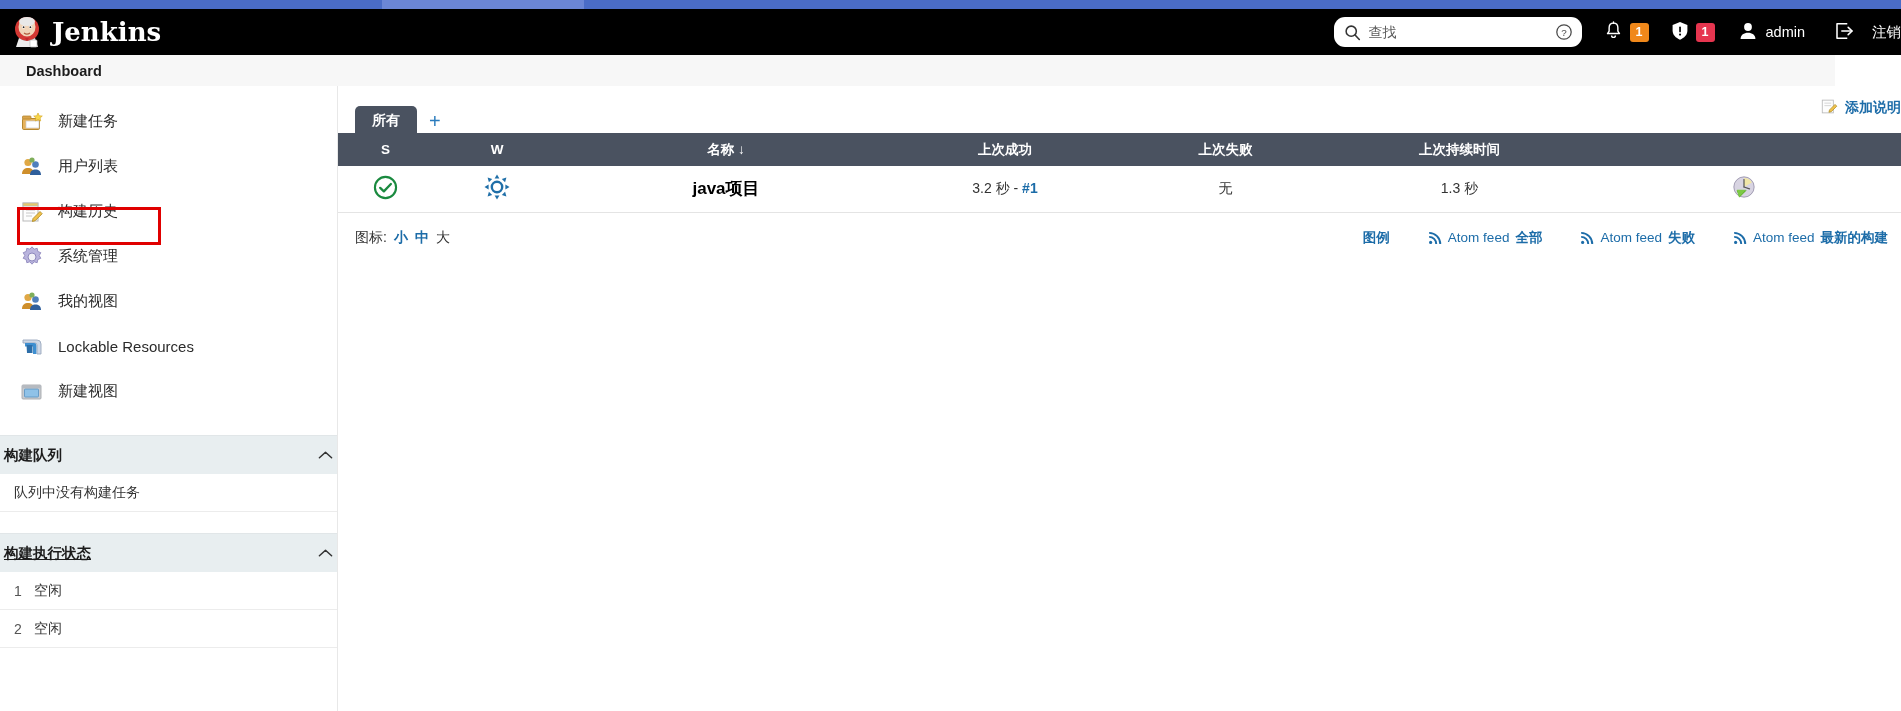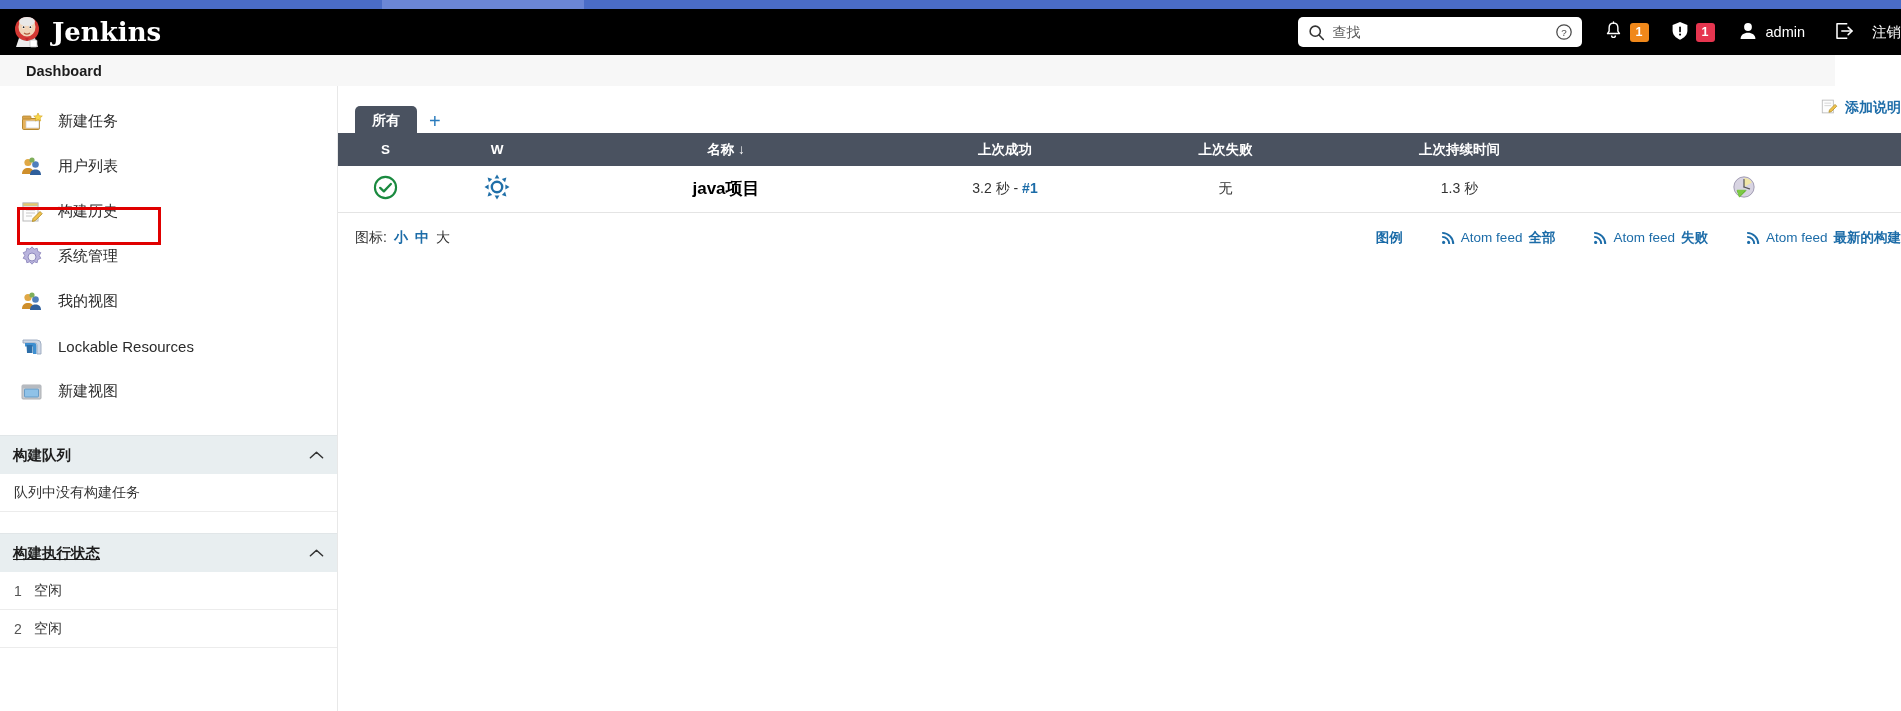--- a/index.html
+++ b/index.html
@@ -38,22 +38,22 @@
     color: #fff; font-size: 26px; font-weight: 700;
     font-family: "DejaVu Serif", "Liberation Serif", serif;
     letter-spacing: 0px;
   }
   #header-right {
     margin-left: auto; display: flex; align-items: center;
     height: 100%; gap: 0px; padding-right: 0px;
   }
   #search-wrap {
     position: relative;
-    width: 284px; height: 30px;
-    background: #fff; border-radius: 5px;
+    width: 248px; height: 30px;
+    background: #fff; border-radius: 11px;
     display: flex; align-items: center;
     margin-right: 22px;
   }
   #search-icon { margin-left: 10px; display: flex; flex-shrink:0; }
   #search-input {
     border: none; outline: none; background: transparent;
     font-size: 14px; color: #3b3b3b;
     font-family: "Liberation Sans", sans-serif;
     margin-left: 8px; width: 175px; height: 22px;
   }
@@ -120,21 +120,21 @@
     left: 17px; top: 121px;
     width: 144px; height: 38px;
     border: 3px solid #e00000;
     pointer-events: none;
   }
 
   .panel-head {
     background: #e8eef0;
     height: 39px;
     display: flex; align-items: center;
-    padding: 0 13px;
+    padding: 0 4px;
     border-top: 1px solid #e1e6e8;
   }
   .panel-head .ptitle {
     font-size: 14.5px; font-weight: 700; color: #1c1c1c;
   }
   .panel-head .ptitle.underlined { text-decoration: underline; }
   .panel-head .chev { margin-left: auto; display: flex; }
   .panel-row {
     height: 38px; display: flex; align-items: center;
     padding: 0 14px; font-size: 14px; color: #333;
@@ -185,21 +185,21 @@
   #jobs-table thead th.col-dur { width: 255px; }
   #jobs-table thead th.col-act { width: auto; }
   #jobs-table tbody tr { height: 46px; border-bottom: 1px solid #e4e4e4; }
   #jobs-table tbody td { text-align: center; vertical-align: middle; font-size: 14px; color: #333; }
   .job-link { color: #000000; font-weight: 700; font-size: 17px; text-decoration: none; }
   .build-link { color: #1c6ca8; font-weight: 700; text-decoration: none; }
 
   
   #table-footer {
     display: flex; align-items: flex-start;
-    margin-top: 16px; padding-left: 17px; padding-right: 0px;
+    margin-top: 16px; padding-left: 17px; padding-right: 13px;
     font-size: 14px;
   }
   #icon-size-group { display: flex; align-items: center; gap: 7px; color: #333; }
   #icon-size-group .lbl { color: #333; }
   #icon-size-group a { color: #1c6ca8; font-weight: 700; text-decoration: none; }
   #icon-size-group .cur { color: #333; font-weight: 400; }
   #footer-links {
     margin-left: auto; display: flex; align-items: center; gap: 38px;
     color: #1c6ca8;
   }

